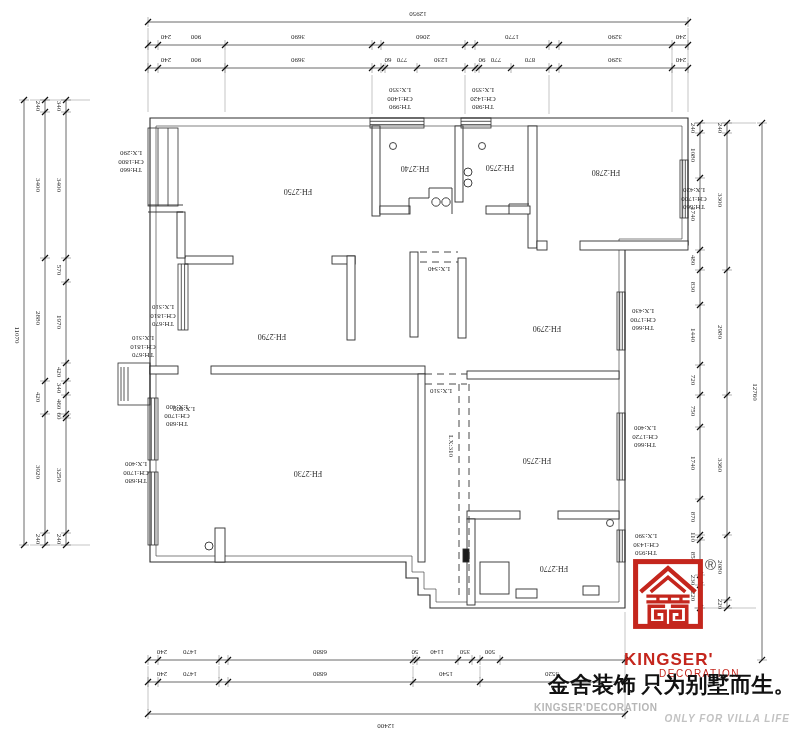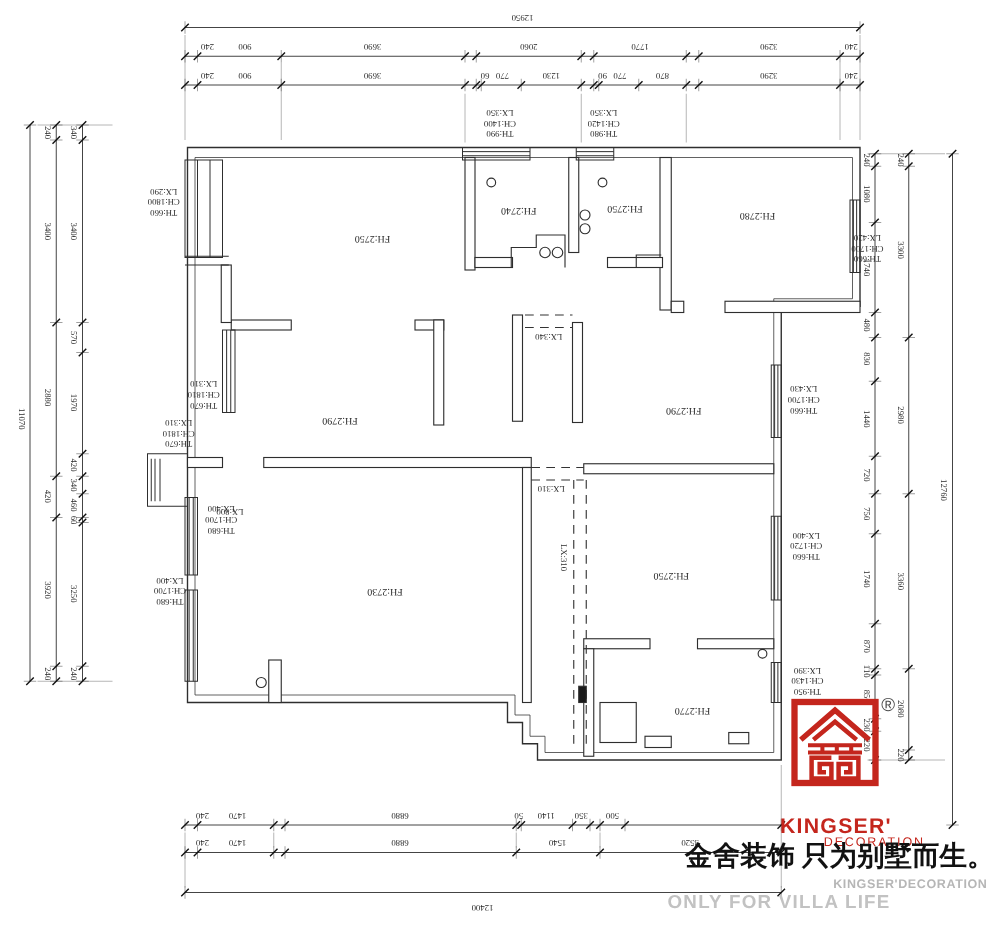--- a/index.html
+++ b/index.html
@@ -8,24 +8,24 @@
   svg text{font-family:"Liberation Serif",serif;fill:#2b2b2b;}
   .logo{position:absolute;left:624px;top:558px;width:88px;text-align:center;color:#c4261d;}
   .logo .reg{position:absolute;right:-4px;top:-2px;font-size:15px;color:#4a4a4a;
              font-family:"Liberation Sans",sans-serif;}
   .logo-line1{font-family:"Liberation Sans",sans-serif;font-weight:bold;font-size:17px;
               letter-spacing:1px;line-height:17px;margin-top:17px;}
   .logo-line2{font-family:"Liberation Sans",sans-serif;font-weight:normal;font-size:10px;
               letter-spacing:1.5px;line-height:12px;padding-left:35px;}
   .slogan{position:absolute;left:548px;top:670px;width:250px;font-size:22px;font-weight:bold;
           color:#111;white-space:nowrap;letter-spacing:0px;font-family:"Liberation Serif",serif;}
-  .sub-en-1{position:absolute;left:534px;top:702px;width:256px;text-align:right;font-size:10px;
+  .sub-en-1{position:absolute;left:534px;top:702px;width:256px;text-align:left;font-size:10px;
             font-weight:bold;color:#b6b6b6;letter-spacing:0.5px;font-family:"Liberation Sans",sans-serif;}
-  .sub-en-2{position:absolute;left:534px;top:713px;width:256px;text-align:left;font-size:15px;
-            font-weight:bold;color:#c2c2c2;letter-spacing:1px;font-family:"Liberation Sans",sans-serif;}
+  .sub-en-2{position:absolute;left:534px;top:713px;width:256px;text-align:right;font-size:10px;
+            font-weight:bold;color:#c2c2c2;letter-spacing:1px;font-family:"Liberation Sans",sans-serif;font-style:italic;}
 </style>
 </head>
 <body>
 
 <div class="stage">
 
   <svg id="plan" width="800" height="746" viewBox="0 0 800 746">
 
     <g stroke="#2e2e2e" stroke-width="1.1" fill="none">
       <path d="M150,118 H688 V245 H625 V608 H430 V595 H418 V578 H406 V562 H150 Z"></path>

